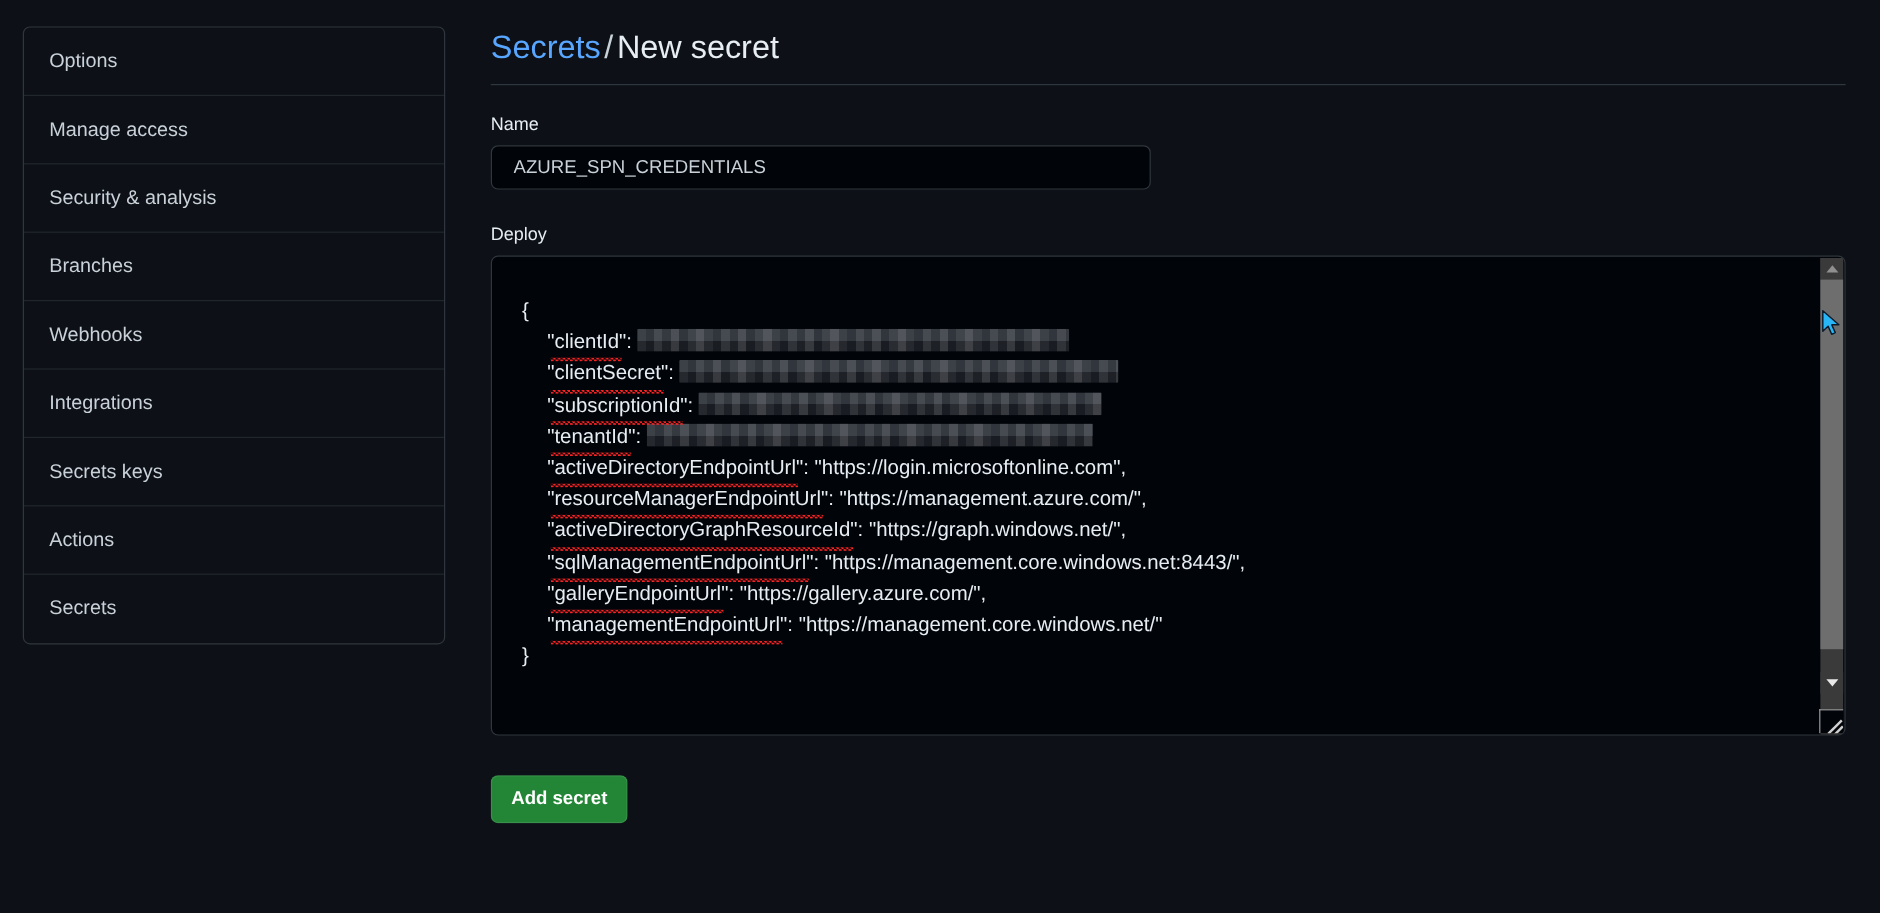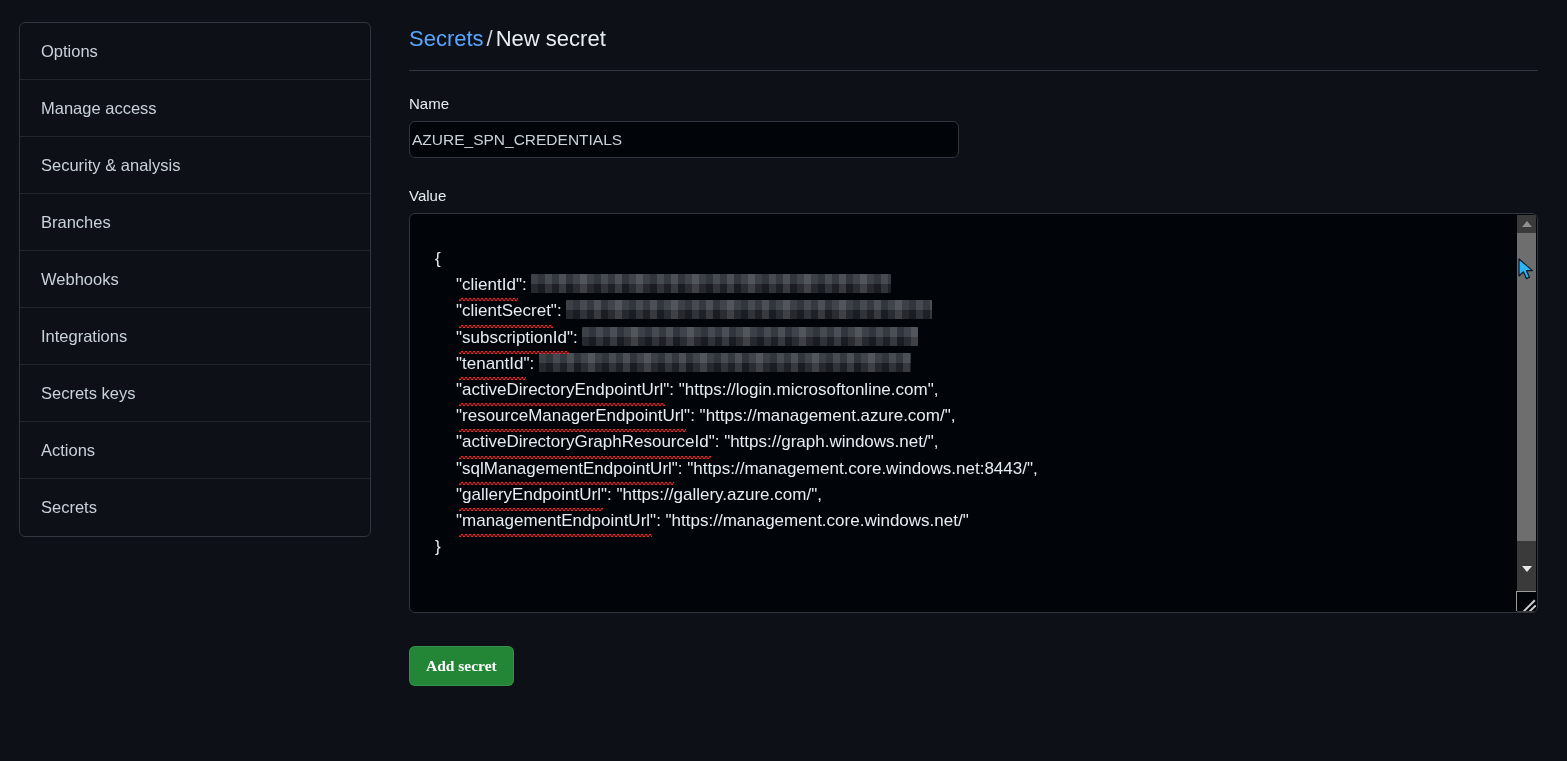--- a/index.html
+++ b/index.html
@@ -48,21 +48,21 @@
   .nav-item:last-child { border-bottom: none; }
 
   
   #main {
     position: absolute;
     left: 409px;
     top: 22px;
     width: 1129px;
   }
   #breadcrumb {
-    font-size: 22px;
+    font-size: 27px;
     line-height: 34px;
     padding-bottom: 14px;
     white-space: nowrap;
   }
   #breadcrumb .crumb-link {
     color: #58a6ff;
     cursor: pointer;
   }
   #breadcrumb .crumb-sep {
     color: #c9d1d9;
@@ -88,21 +88,21 @@
   #name-input {
     width: 550px;
     height: 37px;
     box-sizing: border-box;
     background: #010409;
     border: 1px solid #30363d;
     border-radius: 6px;
     color: #c9d1d9;
     font-size: 15.5px;
     font-family: "Liberation Sans", sans-serif;
-    padding: 0 2px;
+    padding: 0 18px;
     outline: none;
   }
 
   .spacer-lg { height: 29px; }
 
   
   #value-wrap {
     position: relative;
     width: 1129px;
     height: 400px;
@@ -224,21 +224,21 @@
   #resize-grip .g1 { width: 16px; right: -1px; bottom: 5px; }
   #resize-grip .g2 { width: 10px; right: -1px; bottom: 2px; }
 
   
   #submit-row { margin-top: 33px; }
   #add-secret-btn {
     background: #238636;
     color: #ffffff;
     font-size: 15.5px;
     font-weight: bold;
-    font-family: Liberation Serif, serif;
+    font-family: Liberation Sans, sans-serif;
     border: 1px solid rgba(240,246,252,0.1);
     border-radius: 6px;
     padding: 0 16px;
     height: 40px;
     cursor: pointer;
   }
 
   
   #mouse-cursor {
     position: absolute;
@@ -272,21 +272,21 @@
     <div id="breadcrumb">
       <span class="crumb-link">Secrets</span><span class="crumb-sep">/</span><span class="crumb-current">New secret</span>
     </div>
     <div id="header-rule"></div>
 
     <div class="field-label">Name</div>
     <input id="name-input" type="text" value="AZURE_SPN_CREDENTIALS" placeholder="YOUR_SECRET_NAME" style="">
 
     <div class="spacer-lg"></div>
 
-    <div class="field-label">Value</div>
+    <div class="field-label">Deploy</div>
 
     <div id="value-wrap">
       <div id="value-content"><div class="json-line">{</div><div class="json-line indent1"><span class="jkey misspelled">"clientId"</span><span>:</span><span> </span><span class="redacted" style="width: 360px;"></span></div><div class="json-line indent1"><span class="jkey misspelled">"clientSecret"</span><span>:</span><span> </span><span class="redacted" style="width: 366px;"></span></div><div class="json-line indent1"><span class="jkey misspelled">"subscriptionId"</span><span>:</span><span> </span><span class="redacted" style="width: 336px;"></span></div><div class="json-line indent1"><span class="jkey misspelled">"tenantId"</span><span>:</span><span> </span><span class="redacted" style="width: 372px;"></span></div><div class="json-line indent1"><span class="jkey misspelled">"activeDirectoryEndpointUrl"</span><span>:</span><span> "https://login.microsoftonline.com",</span></div><div class="json-line indent1"><span class="jkey misspelled">"resourceManagerEndpointUrl"</span><span>:</span><span> "https://management.azure.com/",</span></div><div class="json-line indent1"><span class="jkey misspelled">"activeDirectoryGraphResourceId"</span><span>:</span><span> "https://graph.windows.net/",</span></div><div class="json-line indent1"><span class="jkey misspelled">"sqlManagementEndpointUrl"</span><span>:</span><span> "https://management.core.windows.net:8443/",</span></div><div class="json-line indent1"><span class="jkey misspelled">"galleryEndpointUrl"</span><span>:</span><span> "https://gallery.azure.com/",</span></div><div class="json-line indent1"><span class="jkey misspelled">"managementEndpointUrl"</span><span>:</span><span> "https://management.core.windows.net/"</span></div><div class="json-line">}</div></div>
 
       <div id="scrollbar">
         <div class="sb-btn" id="sb-up">
           <span class="sb-arrow"></span>
         </div>
         <div id="sb-thumb"></div>
         <div class="sb-btn" id="sb-down">

